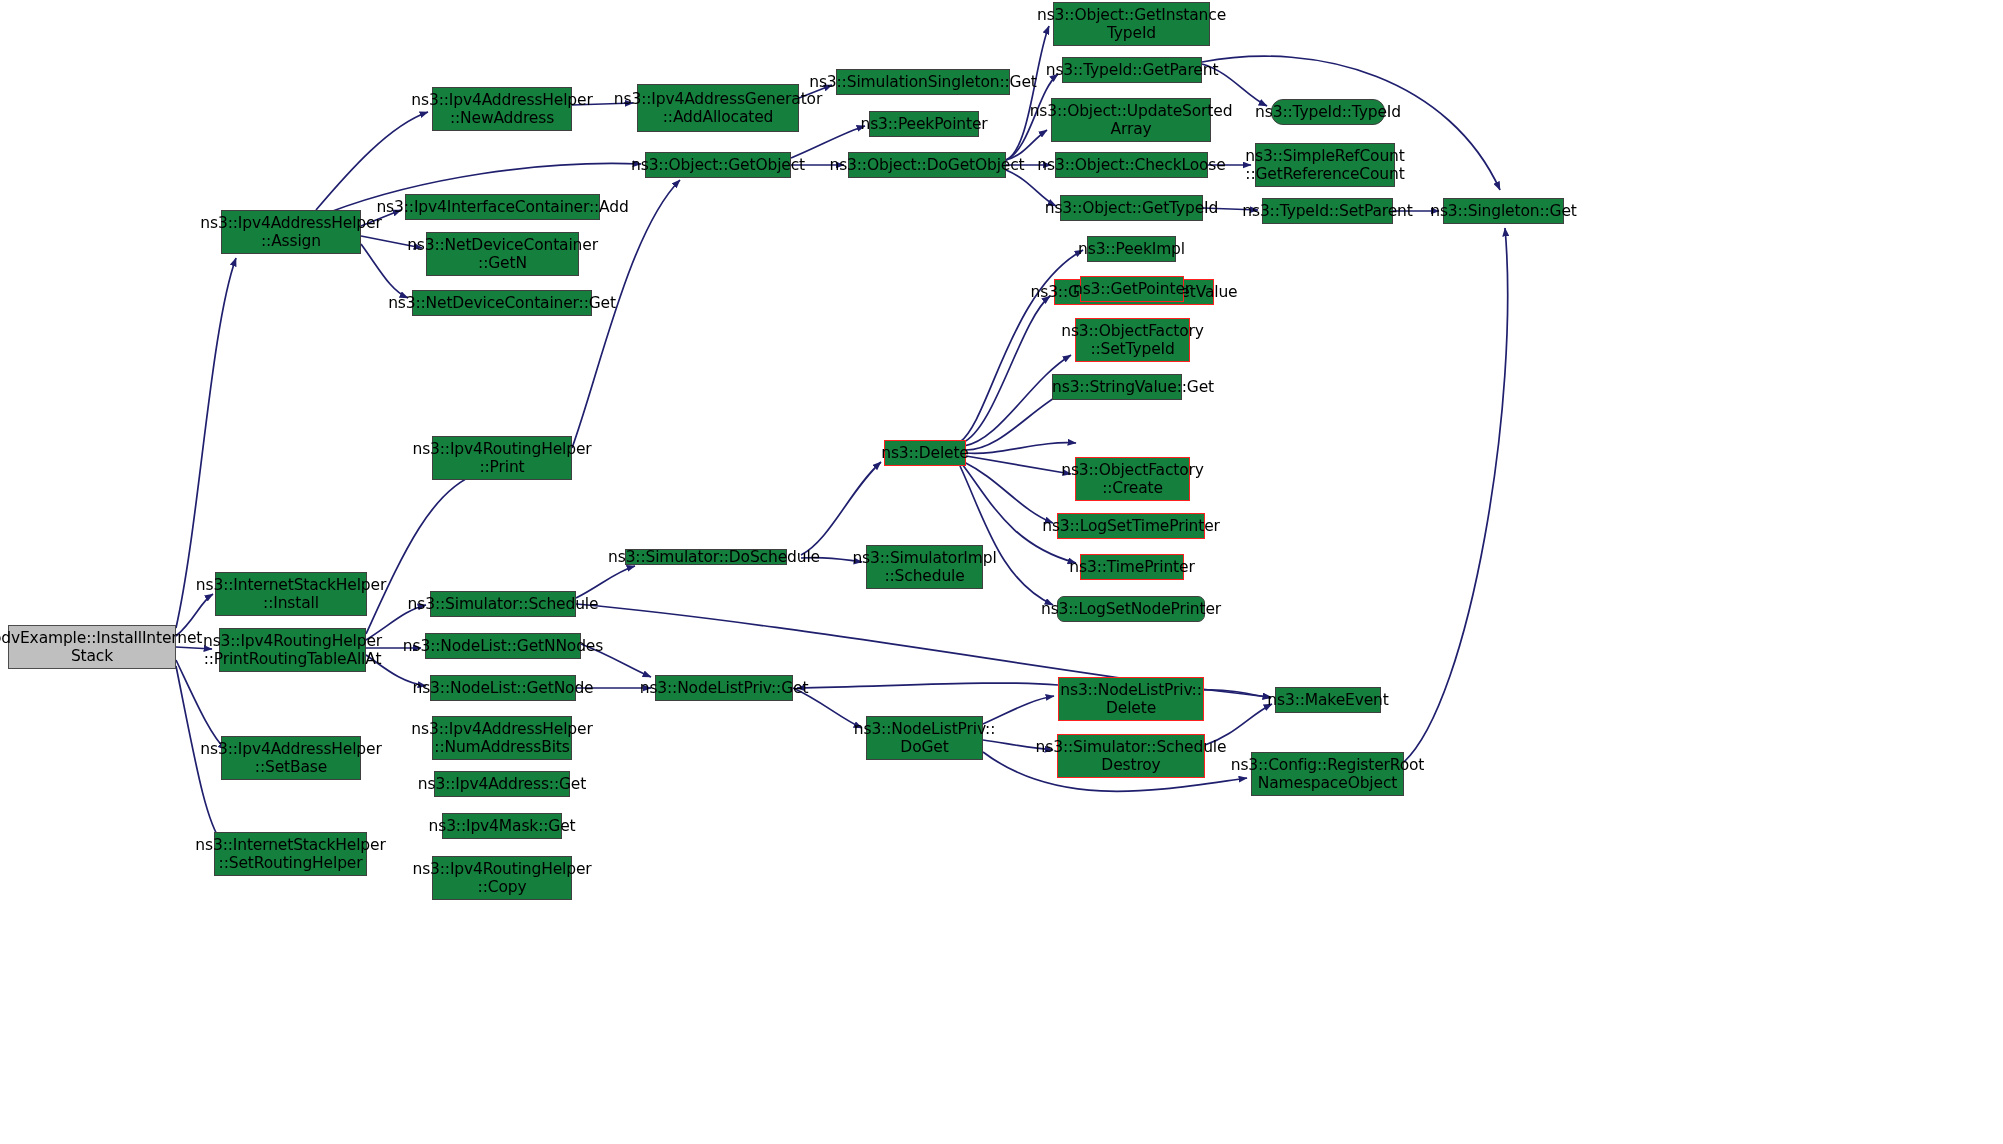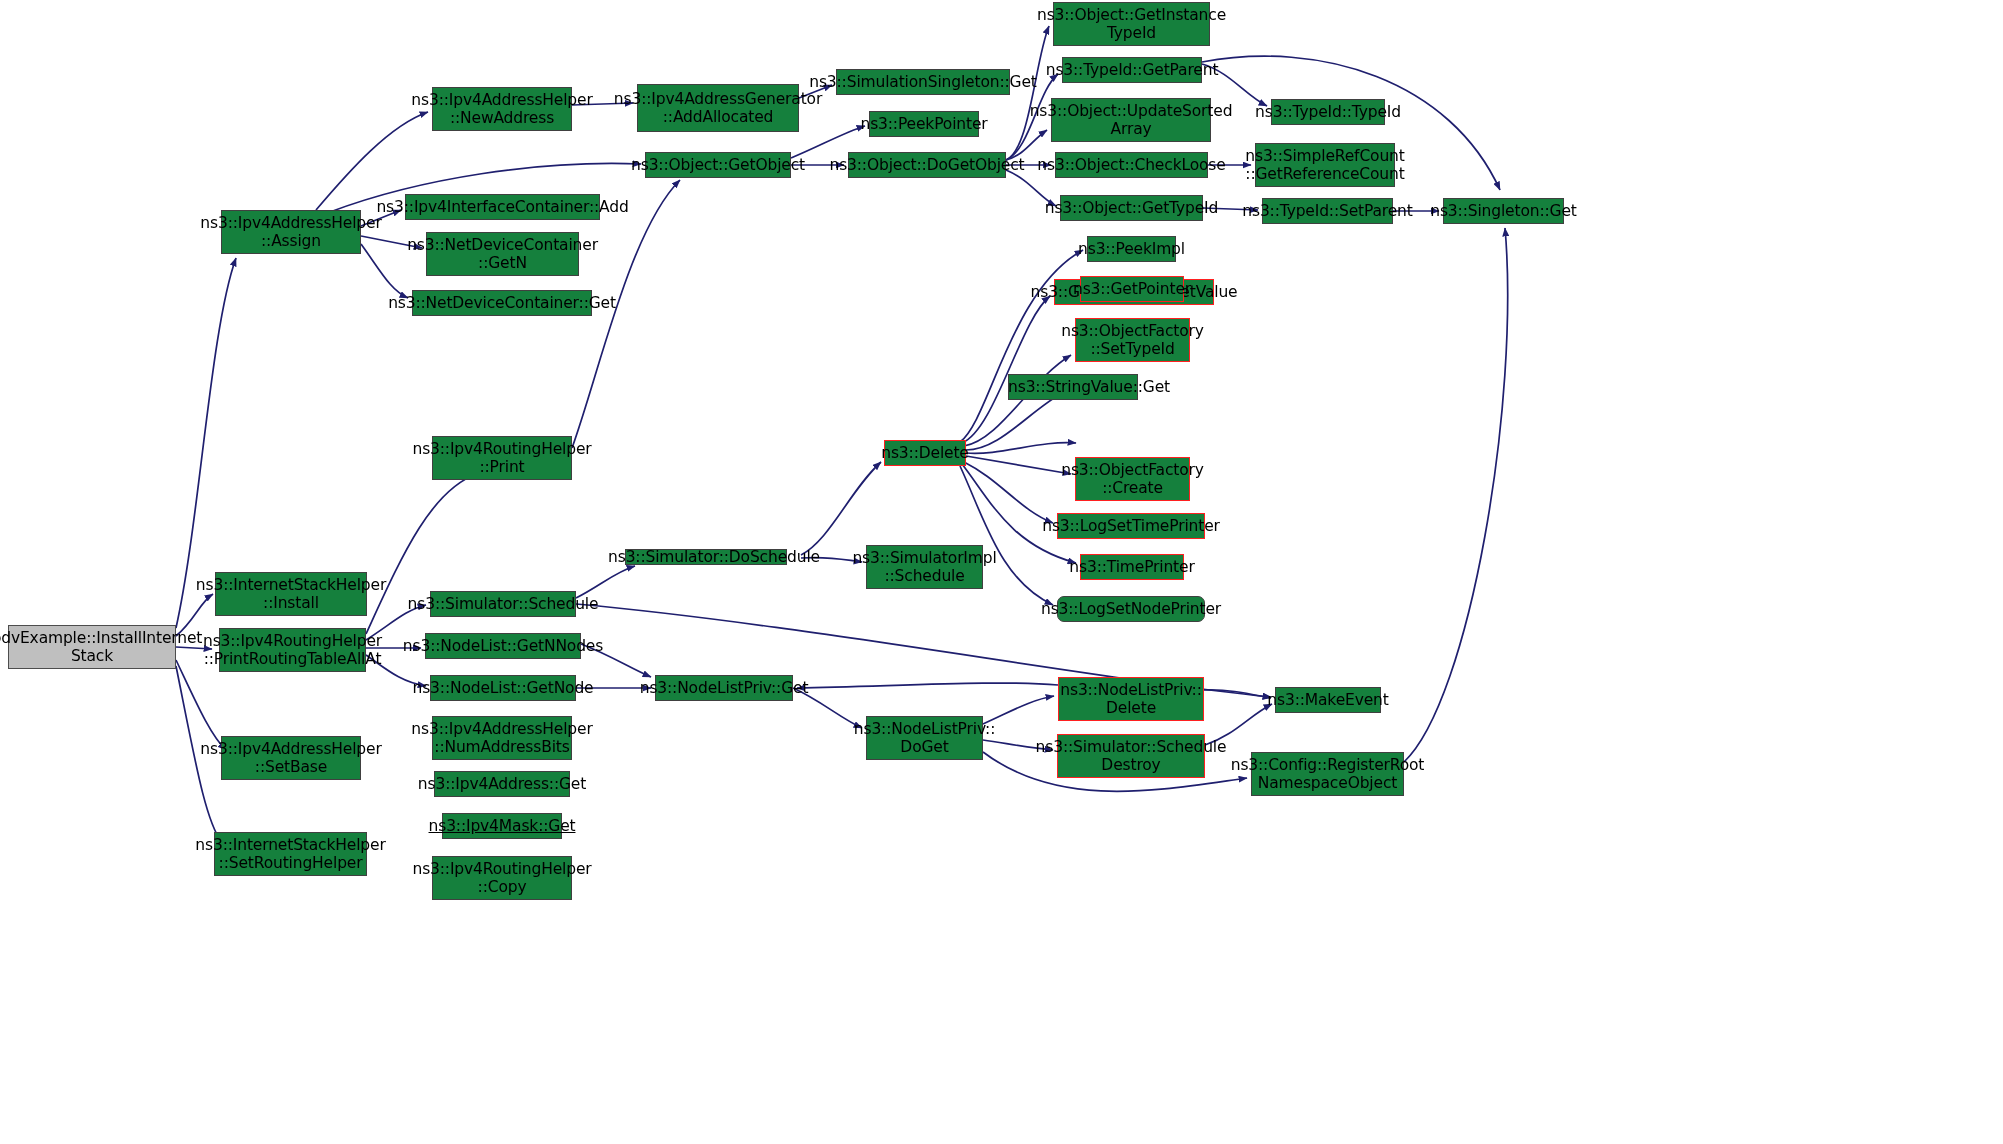--- a/index.html
+++ b/index.html
@@ -121,21 +121,21 @@
 ::GetN</div>
     <div class="node" style="left: 412px; top: 290px; width: 180px; height: 26px;">ns3::NetDeviceContainer::Get</div>
     <div class="node" style="left: 432px; top: 436px; width: 140px; height: 44px;">ns3::Ipv4RoutingHelper
 ::Print</div>
     <div class="node" style="left: 430px; top: 591px; width: 146px; height: 26px;">ns3::Simulator::Schedule</div>
     <div class="node" style="left: 425px; top: 633px; width: 156px; height: 26px;">ns3::NodeList::GetNNodes</div>
     <div class="node" style="left: 430px; top: 675px; width: 146px; height: 26px;">ns3::NodeList::GetNode</div>
     <div class="node" style="left: 432px; top: 716px; width: 140px; height: 44px;">ns3::Ipv4AddressHelper
 ::NumAddressBits</div>
     <div class="node" style="left: 434px; top: 771px; width: 136px; height: 26px;">ns3::Ipv4Address::Get</div>
-    <div class="node" style="left: 442px; top: 813px; width: 120px; height: 26px; text-decoration: underline;">ns3::Ipv4Mask::Get</div>
+    <div class="node" style="left: 442px; top: 813px; width: 120px; height: 26px;">ns3::Ipv4Mask::Get</div>
     <div class="node" style="left: 432px; top: 856px; width: 140px; height: 44px;">ns3::Ipv4RoutingHelper
 ::Copy</div>
     <div class="node" style="left: 637px; top: 84px; width: 162px; height: 48px;">ns3::Ipv4AddressGenerator
 ::AddAllocated</div>
     <div class="node" style="left: 645px; top: 152px; width: 146px; height: 26px;">ns3::Object::GetObject</div>
     <div class="node" style="left: 625px; top: 549px; width: 162px; height: 16px; padding-left: 20px;">ns3::Simulator::DoSchedule</div>
     <div class="node" style="left: 655px; top: 675px; width: 138px; height: 26px;">ns3::NodeListPriv::Get</div>
     <div class="node" style="left: 836px; top: 69px; width: 174px; height: 26px;">ns3::SimulationSingleton::Get</div>
     <div class="node" style="left: 869px; top: 111px; width: 110px; height: 26px;">ns3::PeekPointer</div>
     <div class="node" style="left: 848px; top: 152px; width: 158px; height: 26px;">ns3::Object::DoGetObject</div>
@@ -148,32 +148,32 @@
 TypeId</div>
     <div class="node" style="left: 1062px; top: 57px; width: 140px; height: 26px;">ns3::TypeId::GetParent</div>
     <div class="node" style="left: 1051px; top: 98px; width: 160px; height: 44px;">ns3::Object::UpdateSorted
 Array</div>
     <div class="node" style="left: 1055px; top: 152px; width: 153px; height: 26px;">ns3::Object::CheckLoose</div>
     <div class="node" style="left: 1060px; top: 195px; width: 143px; height: 26px;">ns3::Object::GetTypeId</div>
     <div class="node" style="left: 1087px; top: 236px; width: 89px; height: 26px;">ns3::PeekImpl</div>
     <div class="node red" style="left: 1054px; top: 279px; width: 160px; height: 26px;">ns3::GlobalValue::GetValue</div>
     <div class="node red" style="left: 1075px; top: 318px; width: 115px; height: 44px;">ns3::ObjectFactory
 ::SetTypeId</div>
-    <div class="node" style="left: 1008px; top: 374px; width: 130px; height: 26px; padding-left: 36px;">ns3::StringValue::Get</div>
+    <div class="node" style="left: 1052px; top: 374px; width: 130px; height: 26px; padding-left: 36px;">ns3::StringValue::Get</div>
     <div class="node red" style="left: 1080px; top: 276px; width: 104px; height: 26px;">ns3::GetPointer</div>
     <div class="node red" style="left: 1075px; top: 457px; width: 115px; height: 44px;">ns3::ObjectFactory
 ::Create</div>
     <div class="node red" style="left: 1057px; top: 513px; width: 148px; height: 26px;">ns3::LogSetTimePrinter</div>
     <div class="node red" style="left: 1080px; top: 554px; width: 104px; height: 26px;">ns3::TimePrinter</div>
     <div class="node" style="left: 1057px; top: 596px; width: 148px; height: 26px; border-radius: 7px;">ns3::LogSetNodePrinter</div>
     <div class="node red" style="left: 1058px; top: 677px; width: 146px; height: 44px;">ns3::NodeListPriv::
 Delete</div>
     <div class="node red" style="left: 1057px; top: 734px; width: 148px; height: 44px;">ns3::Simulator::Schedule
 Destroy</div>
     <div class="node" style="left: 1275px; top: 687px; width: 106px; height: 26px;">ns3::MakeEvent</div>
     <div class="node" style="left: 1251px; top: 752px; width: 153px; height: 44px;">ns3::Config::RegisterRoot
 NamespaceObject</div>
-    <div class="node" style="left: 1271px; top: 99px; width: 114px; height: 26px;">ns3::TypeId::TypeId</div>
+    <div class="node" style="left: 1271px; top: 99px; width: 114px; height: 26px; border-radius: 12px;">ns3::TypeId::TypeId</div>
     <div class="node" style="left: 1255px; top: 143px; width: 140px; height: 44px;">ns3::SimpleRefCount
 ::GetReferenceCount</div>
     <div class="node" style="left: 1262px; top: 198px; width: 131px; height: 26px;">ns3::TypeId::SetParent</div>
     <div class="node" style="left: 1443px; top: 198px; width: 121px; height: 26px;">ns3::Singleton::Get</div>
   </div>
 
 </body></html>

